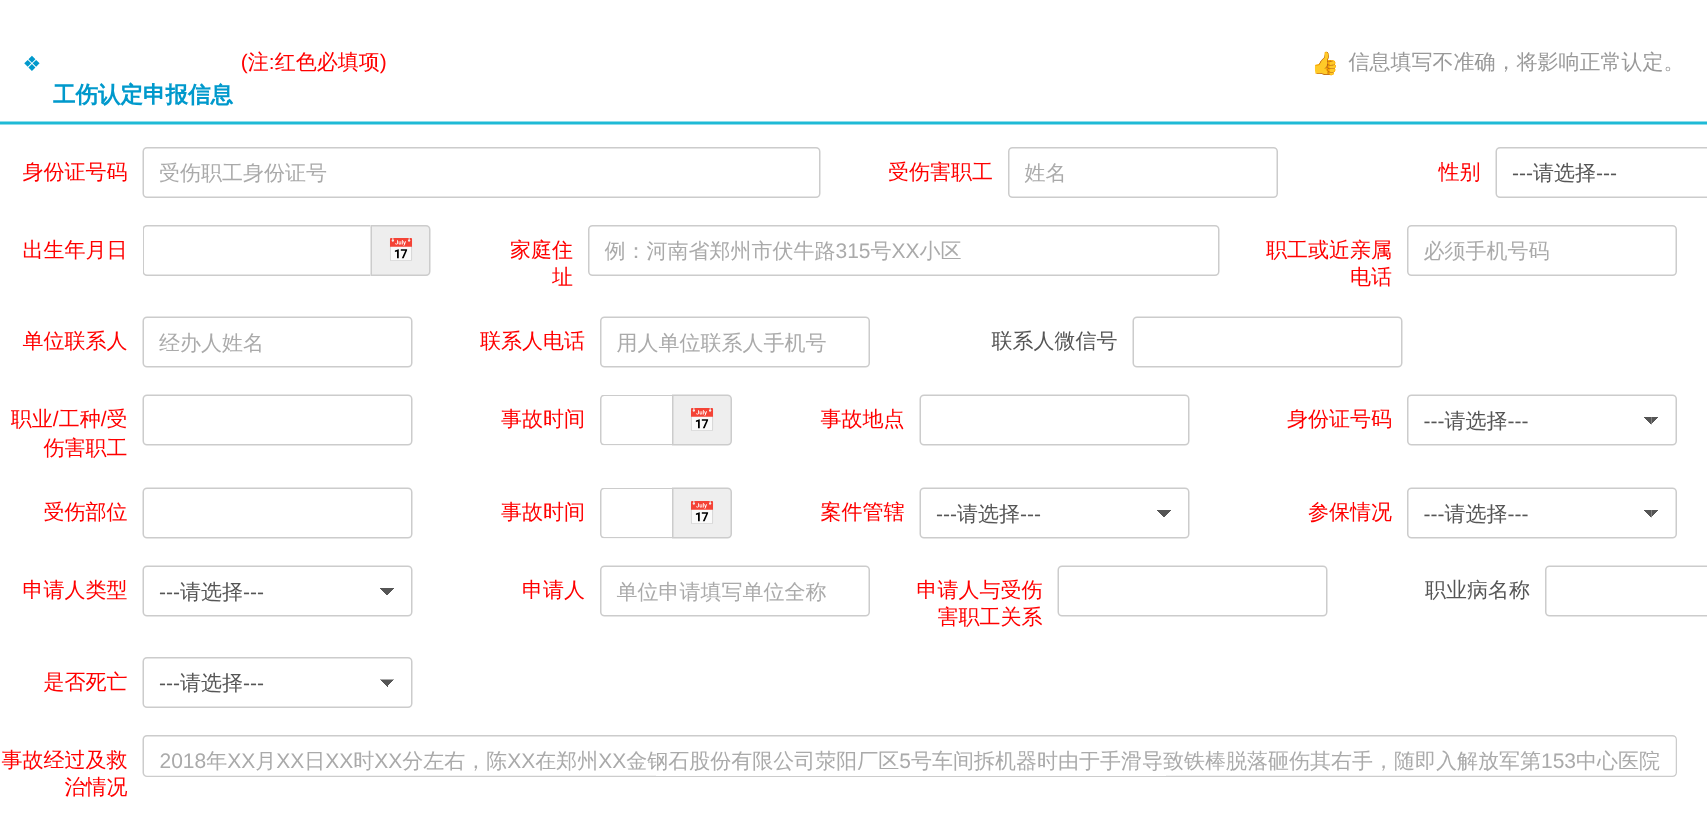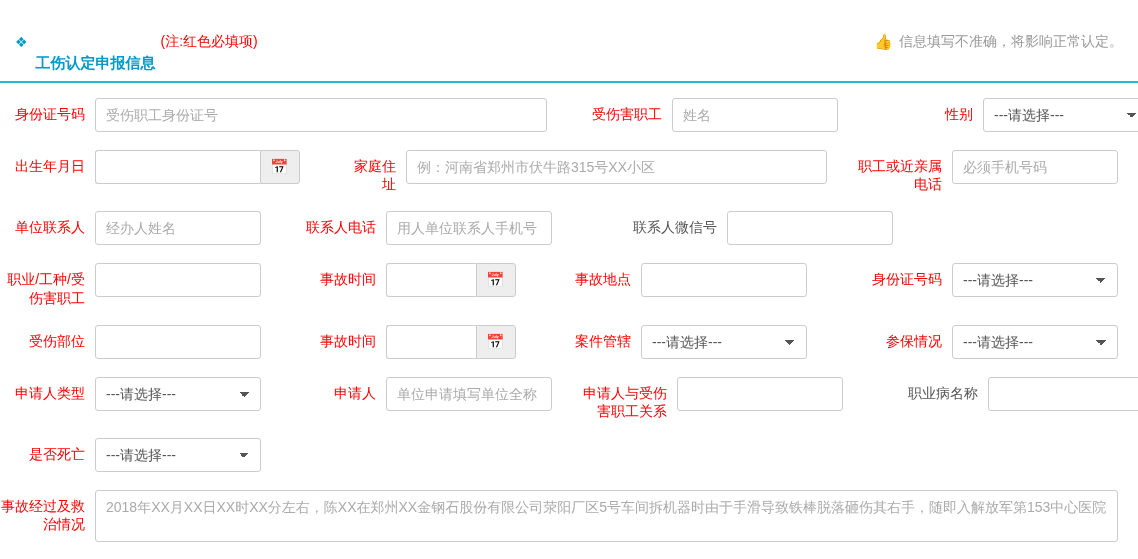--- a/index.html
+++ b/index.html
@@ -13,28 +13,28 @@
 .form-body { padding: 15px 20px 0 0; }
 .form-row { display: flex; margin-bottom: 18px; align-items: flex-start; }
 .form-group { display: flex; align-items: flex-start; }
 .label { text-align: right; padding-right: 10px; padding-top: 7px; font-size: 14px; line-height: 1.3; flex-shrink: 0; }
 .label.red { color: #ff0000; }
 .label.gray { color: #555; }
 .input-wrap { flex: 1; }
 input[type="text"], select, textarea { width: 100%; height: 34px; padding: 4px 10px; border: 1px solid #ccc; border-radius: 3px; font-size: 14px; font-family: inherit; color: #555; background: #fff; }
 input::placeholder, textarea::placeholder { color: #aaa; }
 select { appearance: none; -webkit-appearance: none; background-image: linear-gradient(45deg, transparent 50%, #555 50%), linear-gradient(135deg, #555 50%, transparent 50%); background-position: calc(100% - 16px) 14px, calc(100% - 11px) 14px; background-size: 5px 5px, 5px 5px; background-repeat: no-repeat; padding-right: 28px; color:#555; }
-textarea { height: 52px; resize: none; padding-top: 8px; }
+textarea { height: 28px; resize: none; padding-top: 8px; }
 .date-group { display: flex; }
 .date-group input { border-top-right-radius: 0; border-bottom-right-radius: 0; border-right: none; }
 .date-addon { width: 40px; height: 34px; display: flex; align-items: center; justify-content: center; background: #eee; border: 1px solid #ccc; border-left: 1px solid #ccc; border-top-right-radius: 3px; border-bottom-right-radius: 3px; font-size: 15px; color: #333; flex-shrink:0; }
 
 .c-label { width: 95px; }
 .w-idcard { width: 452px; }
-.w-std { width: 166px; }
+.w-std { width: 180px; }
 .w-date { width: 130px; }
 .w-addr { width: 421px; }
 .w-unit { width: 452px; }
 .w-unitaddr { width: 457px; }
 .gap-s { width: 30px; flex-shrink:0; }
 .gap-m { width: 50px; flex-shrink:0; }
 </style>
 </head>
 <body>
 

